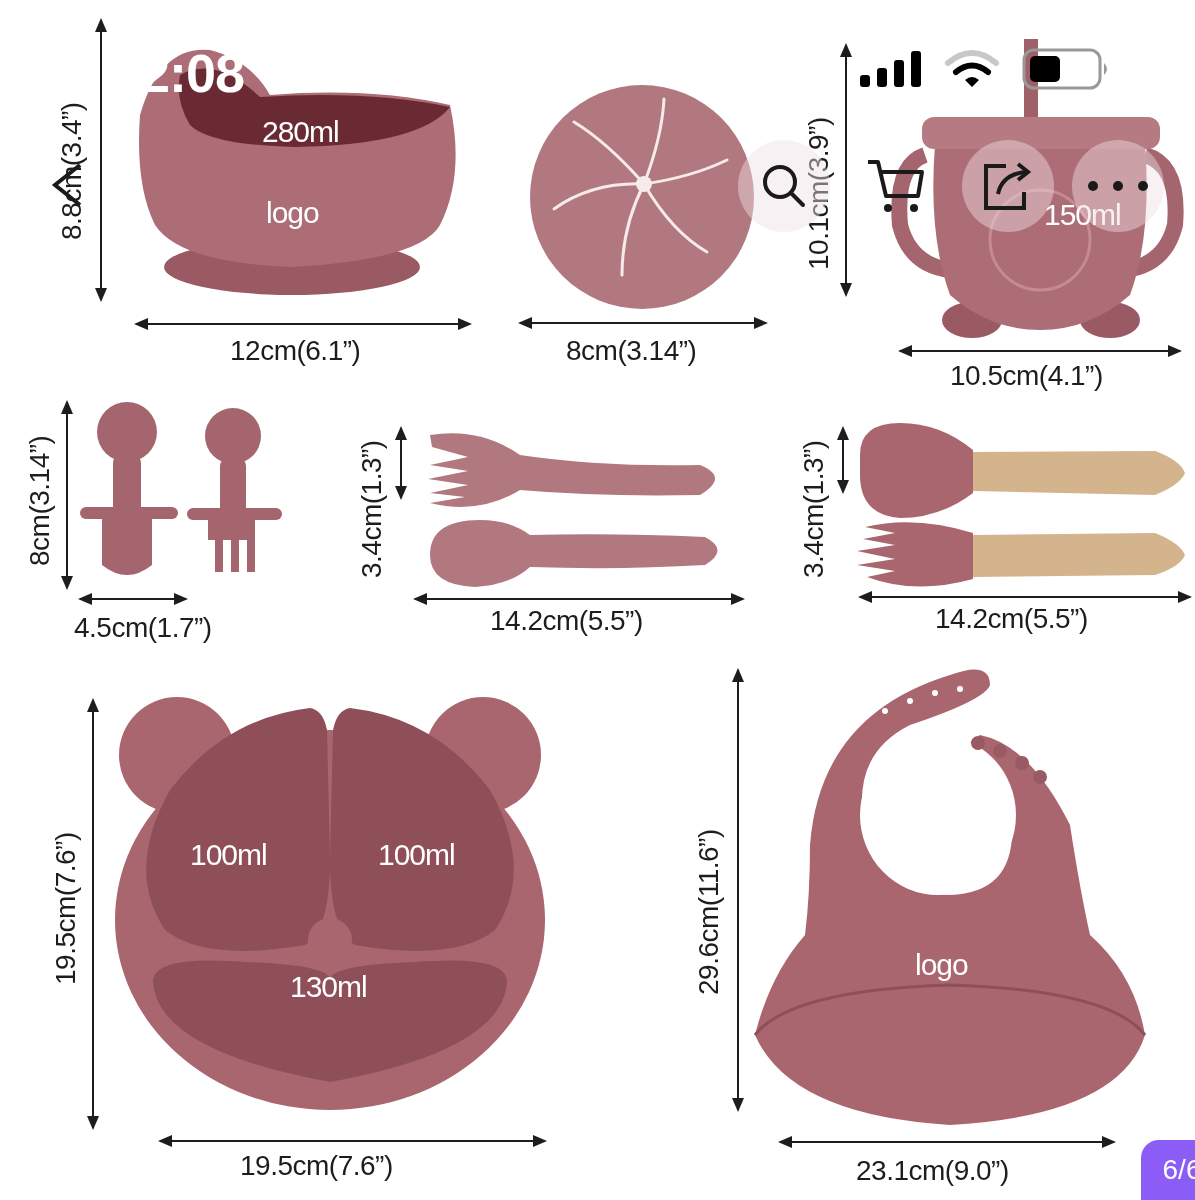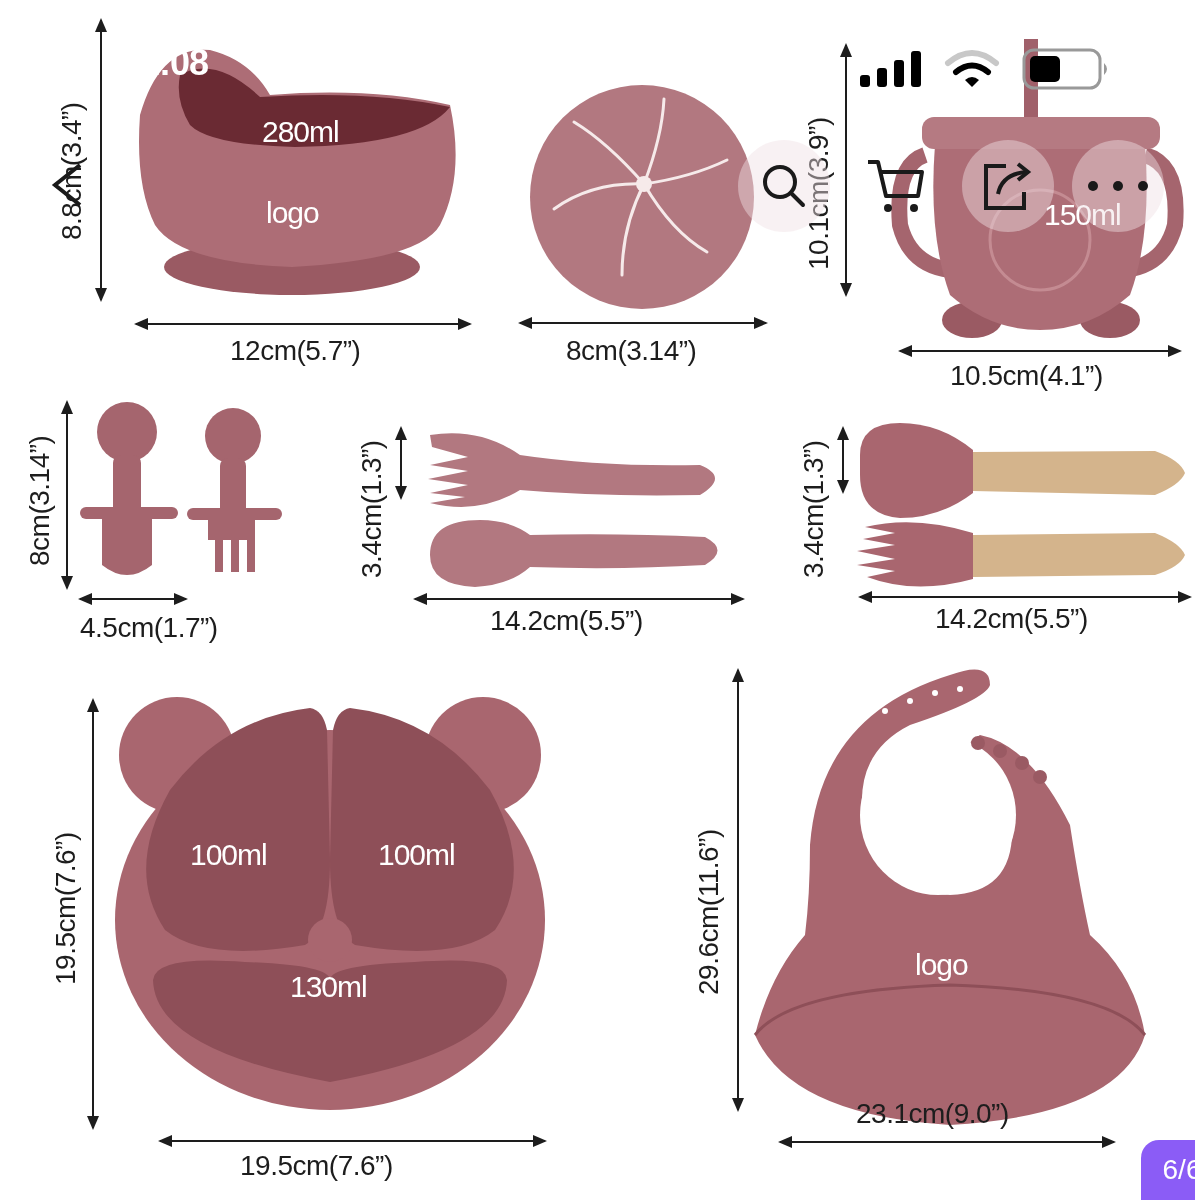--- a/index.html
+++ b/index.html
@@ -16,42 +16,42 @@
     .arrow-h::before { left: -2px; border-right: 14px solid #1d1d1d; }
     .arrow-h::after { right: -2px; border-left: 14px solid #1d1d1d; }
     .arrow-v { position: absolute; width: 2px; background: #1d1d1d; }
     .arrow-v::before, .arrow-v::after { content: ""; position: absolute; left: -5px; border-left: 6px solid transparent; border-right: 6px solid transparent; }
     .arrow-v::before { top: -2px; border-bottom: 14px solid #1d1d1d; }
     .arrow-v::after { bottom: -2px; border-top: 14px solid #1d1d1d; }
 
     .cap { position: absolute; color: #ffffff; font-size: 30px; letter-spacing: -1px; white-space: nowrap; }
 
     
-    .status-time { position: absolute; left: 140px; top: 42px; font-size: 36px; font-weight: bold; color: #ffffff; letter-spacing: -1px; }
+    .status-time { position: absolute; left: 140px; top: 42px; font-size: 54px; font-weight: bold; color: #ffffff; letter-spacing: -1px; }
     .status-icons { position: absolute; left: 860px; top: 48px; display: flex; align-items: center; gap: 22px; }
     .tb-btn { position: absolute; width: 92px; height: 92px; border-radius: 50%; background: rgba(240,225,228,0.45); display: flex; align-items: center; justify-content: center; }
     .page-counter { position: absolute; left: 1113px; top: 1140px; width: 82px; height: 60px; background: #8b5cf6; border-top-left-radius: 18px; color: #ffffff; font-size: 28px; display: flex; align-items: center; justify-content: center; margin-left: 28px; }
   </style>
 </head>
 <body>
 
 <div class="stage">
 
   <div>
     <svg style="position:absolute;left:120px;top:35px" width="360" height="270" viewBox="0 0 360 270">
       <ellipse cx="172" cy="232" rx="128" ry="28" fill="#9a5a63"></ellipse>
       <path d="M20 80 Q40 10 90 15 Q130 25 150 60 Q250 52 330 70 Q345 140 320 190 Q300 225 172 232 Q60 228 35 190 Q15 150 20 80 Z" fill="#ad6d76"></path>
       <path d="M60 40 Q95 20 140 62 Q250 55 330 72 Q300 110 175 112 Q90 110 70 90 Q55 65 60 40 Z" fill="#6a2a33"></path>
     </svg>
     <div class="cap" style="left:262px;top:115px">280ml</div>
     <div class="cap" style="left:266px;top:196px">logo</div>
     <div class="arrow-v" style="left:100px;top:20px;height:280px"></div>
     <div class="dim v" style="left:56px;top:240px">8.8cm(3.4”)</div>
     <div class="arrow-h" style="left:136px;top:323px;width:334px"></div>
-    <div class="dim" style="left:230px;top:335px">12cm(5.7”)</div>
+    <div class="dim" style="left:230px;top:335px">12cm(6.1”)</div>
   </div>
 
   <div>
     <svg style="position:absolute;left:522px;top:82px" width="240" height="230" viewBox="0 0 240 230">
       <circle cx="120" cy="115" r="112" fill="#b27880"></circle>
       <g stroke="#f6eaea" stroke-width="3" fill="none" stroke-linecap="round">
         <path d="M122 102 Q85 60 52 40"></path>
         <path d="M122 102 Q140 55 142 17"></path>
         <path d="M122 102 Q170 95 205 78"></path>
         <path d="M122 102 Q150 150 185 170"></path>
@@ -91,21 +91,21 @@
         <path d="M27 118 L77 118 L77 165 Q52 185 27 165 Z"></path>
         <circle cx="158" cy="36" r="28"></circle>
         <rect x="145" y="58" width="26" height="58" rx="8"></rect>
         <rect x="112" y="108" width="95" height="12" rx="6"></rect>
         <path d="M133 118 L180 118 L180 172 L172 172 L172 140 L164 140 L164 172 L156 172 L156 140 L148 140 L148 172 L140 172 L140 140 L133 140 Z"></path>
       </g>
     </svg>
     <div class="arrow-v" style="left:66px;top:402px;height:186px"></div>
     <div class="dim v" style="left:24px;top:566px">8cm(3.14”)</div>
     <div class="arrow-h" style="left:80px;top:598px;width:106px"></div>
-    <div class="dim" style="left:80px;top:612px">4.5cm(1.7”)</div>
+    <div class="dim" style="left:74px;top:612px">4.5cm(1.7”)</div>
   </div>
 
   <div>
     <svg style="position:absolute;left:420px;top:425px" width="320" height="170" viewBox="0 0 320 170">
       <g fill="#b27880">
         <path d="M10 10 Q60 2 100 30 Q180 42 280 40 Q310 52 280 70 Q180 72 100 65 Q60 90 10 78 L45 72 L10 68 L48 60 L8 54 L48 46 L10 40 L48 32 L12 22 Z"></path>
         <path d="M10 130 Q10 95 60 95 Q90 95 110 110 Q200 108 285 112 Q310 125 285 140 Q200 145 110 142 Q90 160 55 162 Q10 160 10 130 Z"></path>
       </g>
     </svg>
     <div class="arrow-v" style="left:400px;top:428px;height:70px"></div>
@@ -161,21 +161,21 @@
           <circle cx="228" cy="88" r="7"></circle>
           <circle cx="250" cy="96" r="7"></circle>
           <circle cx="272" cy="108" r="7"></circle>
           <circle cx="290" cy="122" r="7"></circle>
         </g>
     </svg>
     <div class="cap" style="left:915px;top:948px">logo</div>
     <div class="arrow-v" style="left:737px;top:670px;height:440px"></div>
     <div class="dim v" style="left:693px;top:995px">29.6cm(11.6”)</div>
     <div class="arrow-h" style="left:780px;top:1141px;width:334px"></div>
-    <div class="dim" style="left:856px;top:1098px">23.1cm(9.0”)</div>
+    <div class="dim" style="left:856px;top:1155px">23.1cm(9.0”)</div>
   </div>
 
   <div>
     <div class="status-time">2:08</div>
     <div class="status-icons">
       <svg width="62" height="40" viewBox="0 0 62 40">
         <rect x="0" y="26" width="10" height="12" rx="3" fill="#000"></rect>
         <rect x="17" y="19" width="10" height="19" rx="3" fill="#000"></rect>
         <rect x="34" y="11" width="10" height="27" rx="3" fill="#000"></rect>
         <rect x="51" y="2" width="10" height="36" rx="3" fill="#000"></rect>

